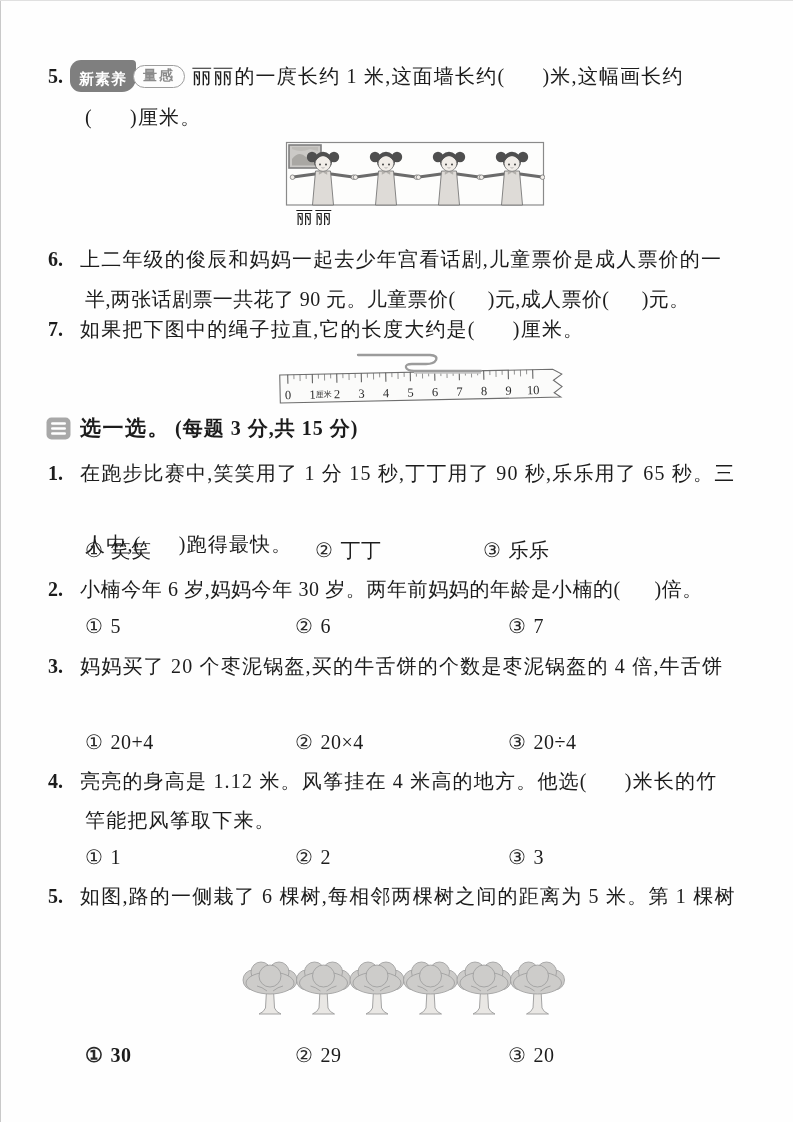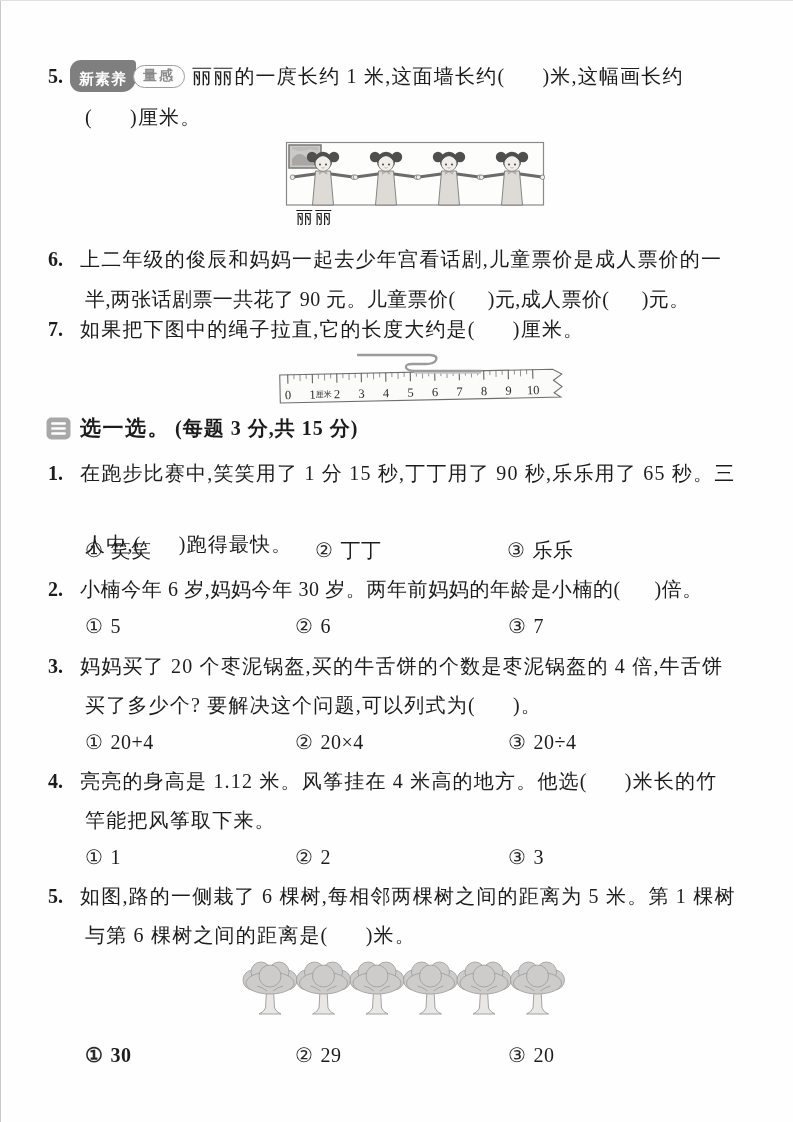--- a/index.html
+++ b/index.html
@@ -176,53 +176,51 @@
     <span class="section-score" style="margin-left:-4px;">(每题 3 分,共 15 分)</span>
   </div>
 
   <div class="abs qrow" style="left:48px;top:460px;">
     <span class="qline qnum" style="margin-right:10px;">1.</span>
     <span class="qline">在跑步比赛中,笑笑用了 1 分 15 秒,丁丁用了 90 秒,乐乐用了 65 秒。三</span>
   </div>
   <div class="abs qline" style="left:85px;top:499px;margin-top:32px;">人中,(      )跑得最快。</div>
   <span class="abs opt" style="left:85px;top:537px;"><span class="mark">①</span><span>笑笑</span></span>
   <span class="abs opt" style="left:287px;top:537px;margin-left:28px;"><span class="mark">②</span><span>丁丁</span></span>
-  <span class="abs opt" style="left:507px;top:537px;"><span class="mark">③</span><span>乐乐</span></span>
+  <span class="abs opt" style="left:483px;top:537px;"><span class="mark">③</span><span>乐乐</span></span>
 
   <div class="abs qrow" style="left:48px;top:576px;">
     <span class="qline qnum" style="margin-right:10px;">2.</span>
     <span class="qline" style="letter-spacing:0.6px;">小楠今年 6 岁,妈妈今年 30 岁。两年前妈妈的年龄是小楠的(      )倍。</span>
   </div>
   <span class="abs opt" style="left:85px;top:614px;"><span class="mark">①</span><span>5</span></span>
   <span class="abs opt" style="left:295px;top:614px;"><span class="mark">②</span><span>6</span></span>
   <span class="abs opt" style="left:508px;top:614px;"><span class="mark">③</span><span>7</span></span>
 
   <div class="abs qrow" style="left:48px;top:653px;">
     <span class="qline qnum" style="margin-right:10px;">3.</span>
     <span class="qline">妈妈买了 20 个枣泥锅盔,买的牛舌饼的个数是枣泥锅盔的 4 倍,牛舌饼</span>
   </div>
-  <div class="abs qline" style="left:85px;top:692px;">买了多少个? 要解决这个问题,可以列式为(      )。</div>
   <span class="abs opt" style="left:85px;top:730px;"><span class="mark">①</span><span>20+4</span></span>
   <span class="abs opt" style="left:295px;top:730px;"><span class="mark">②</span><span>20×4</span></span>
   <span class="abs opt" style="left:508px;top:730px;"><span class="mark">③</span><span>20÷4</span></span>
 
   <div class="abs qrow" style="left:48px;top:768px;">
     <span class="qline qnum" style="margin-right:10px;">4.</span>
     <span class="qline">亮亮的身高是 1.12 米。风筝挂在 4 米高的地方。他选(      )米长的竹</span>
   </div>
   <div class="abs qline" style="left:85px;top:807px;">竿能把风筝取下来。</div>
   <span class="abs opt" style="left:85px;top:845px;"><span class="mark">①</span><span>1</span></span>
   <span class="abs opt" style="left:295px;top:845px;"><span class="mark">②</span><span>2</span></span>
   <span class="abs opt" style="left:508px;top:845px;"><span class="mark">③</span><span>3</span></span>
 
   <div class="abs qrow" style="left:48px;top:883px;">
     <span class="qline qnum" style="margin-right:10px;">5.</span>
     <span class="qline">如图,路的一侧栽了 6 棵树,每相邻两棵树之间的距离为 5 米。第 1 棵树</span>
   </div>
-  <div class="abs qline" style="left:85px;top:922px;">与第 6 棵树之间的距离是(      )米。</div>
 
   <svg class="abs" style="left:240px;top:952px;" width="340" height="75" viewBox="0 0 340 75">
     <defs>
       <g id="tree">
         <path d="M -3.5 4 L -4.5 22 Q -6 26 -11 28 L 11 28 Q 6 26 4.5 22 L 3.5 4 Z" fill="#e9e7e4" stroke="#9a9a9a" stroke-width="0.9"></path>
         <g fill="#cdccca" stroke="#9a9a9a" stroke-width="0.8">
           <circle cx="-17" cy="-6" r="10"></circle>
           <circle cx="17" cy="-6" r="10"></circle>
           <circle cx="-9" cy="-14" r="10"></circle>
           <circle cx="9" cy="-14" r="10"></circle>

